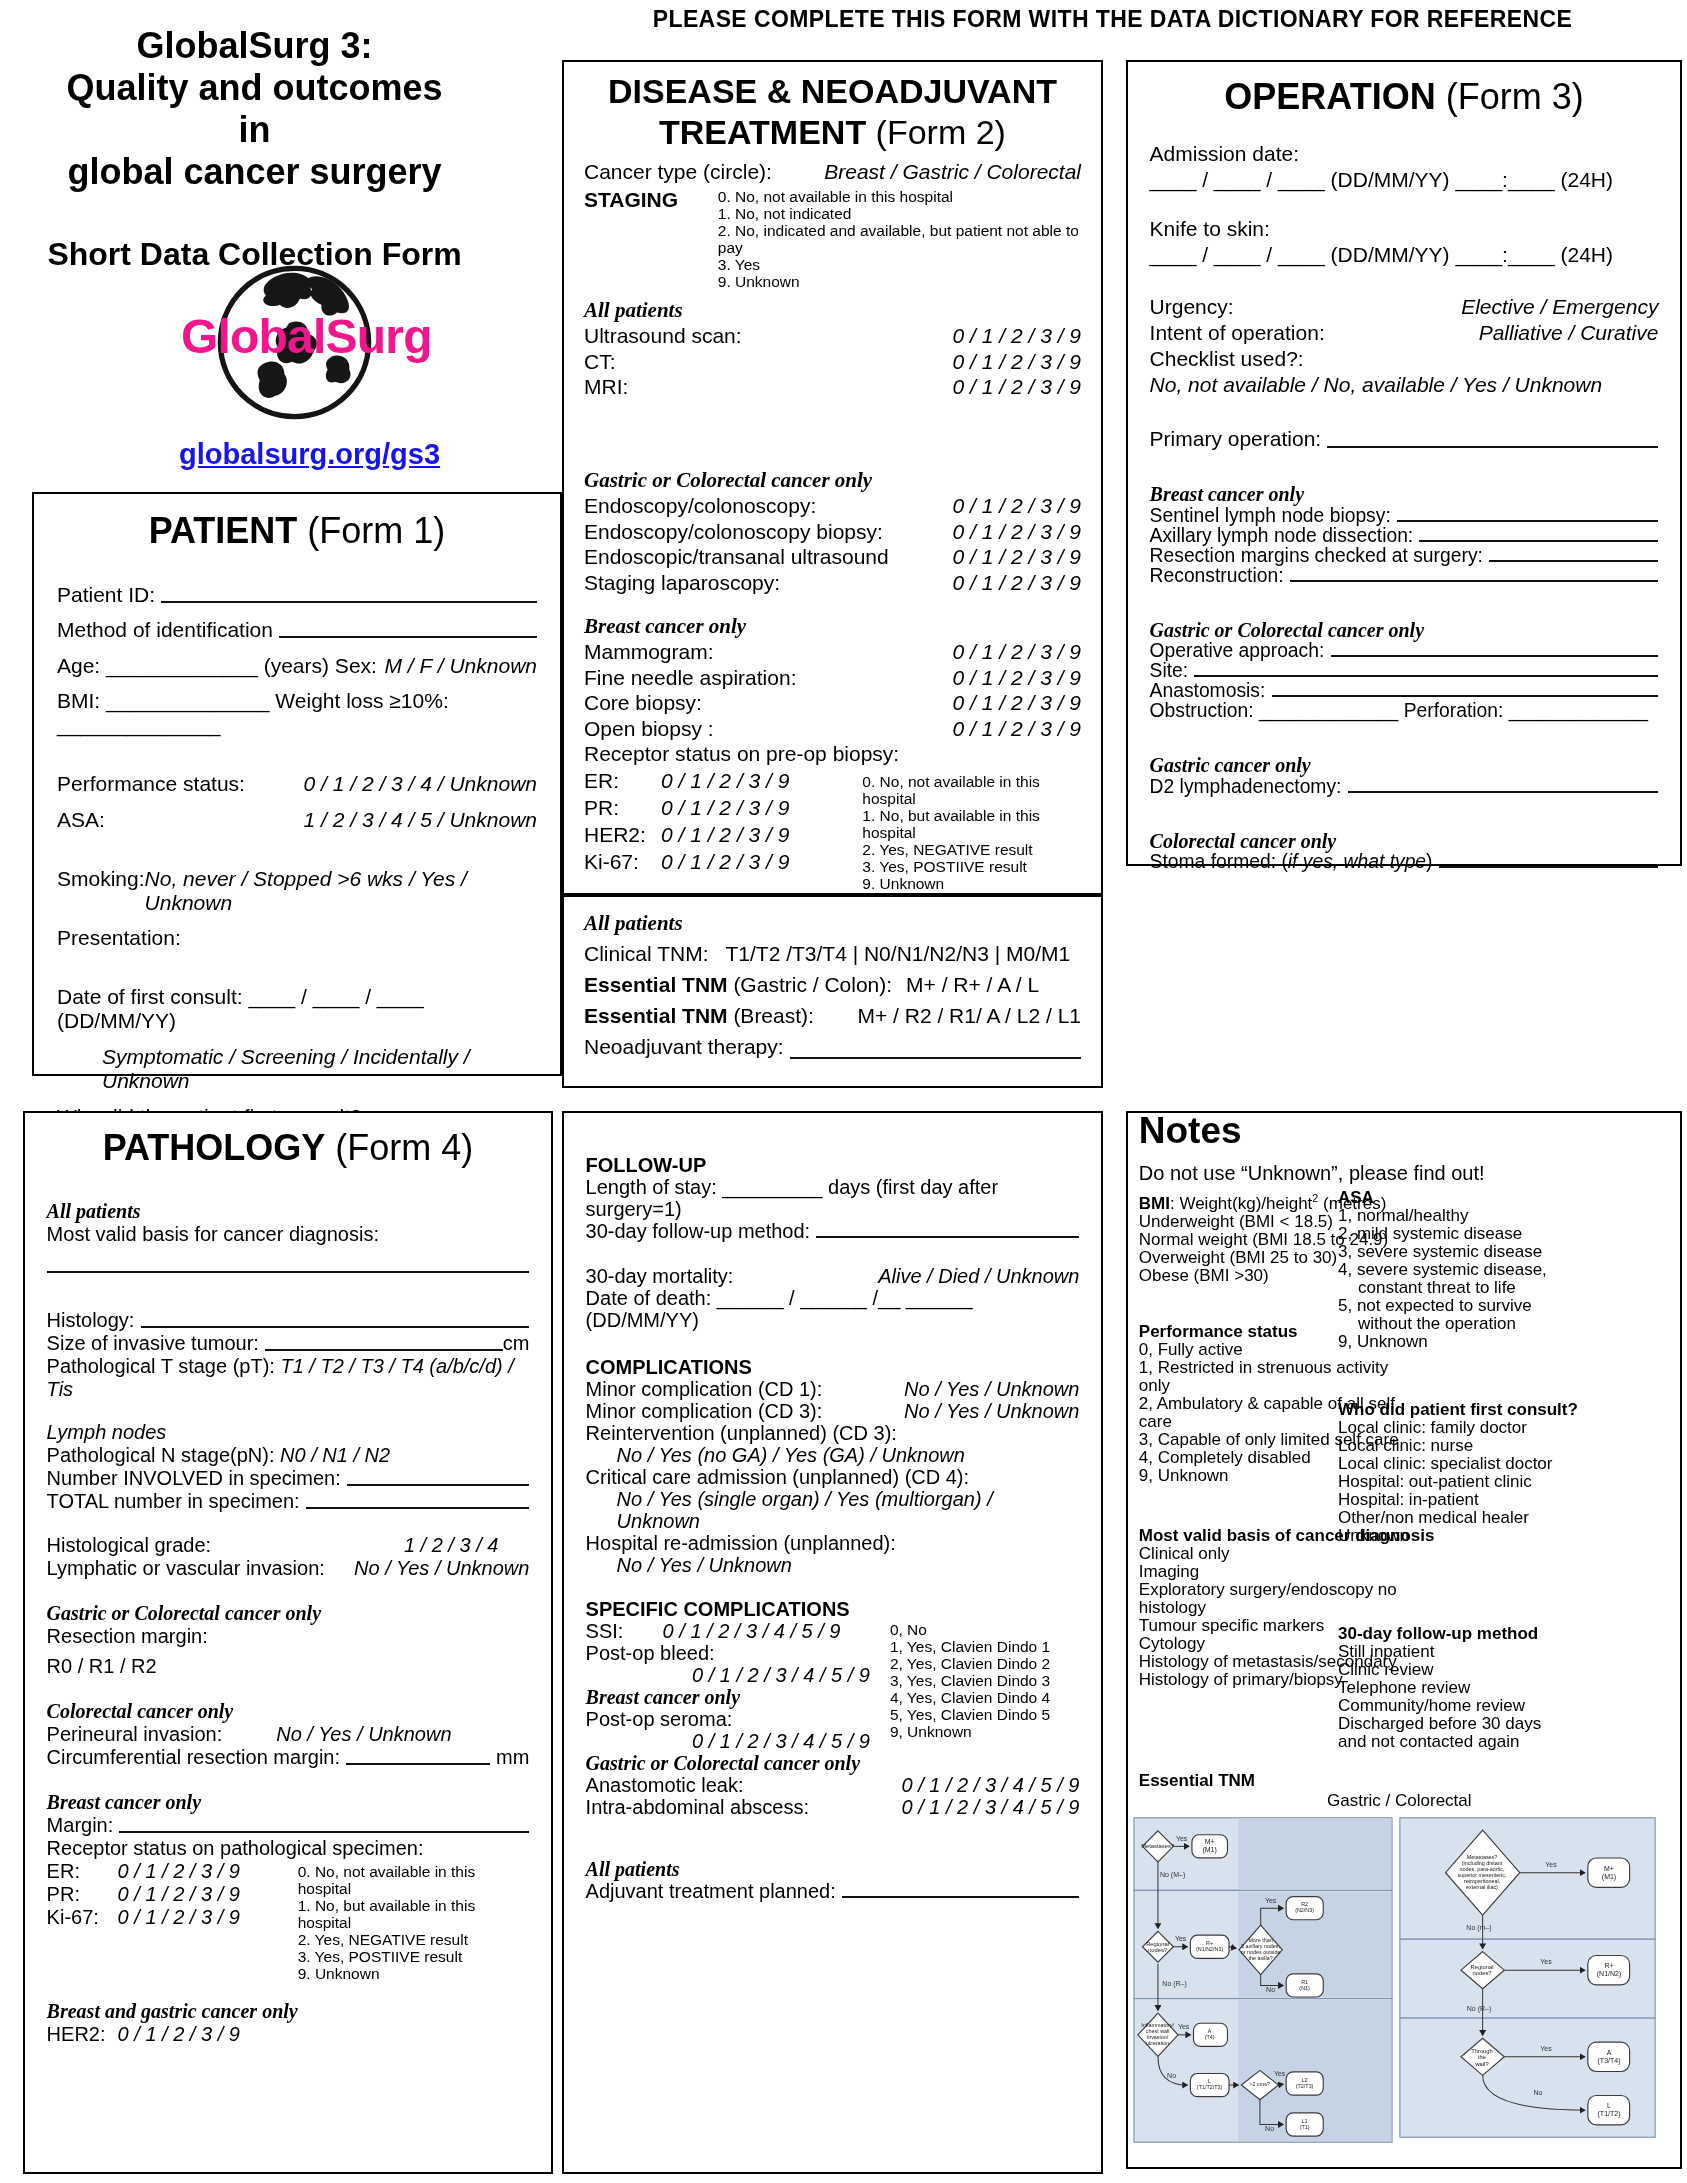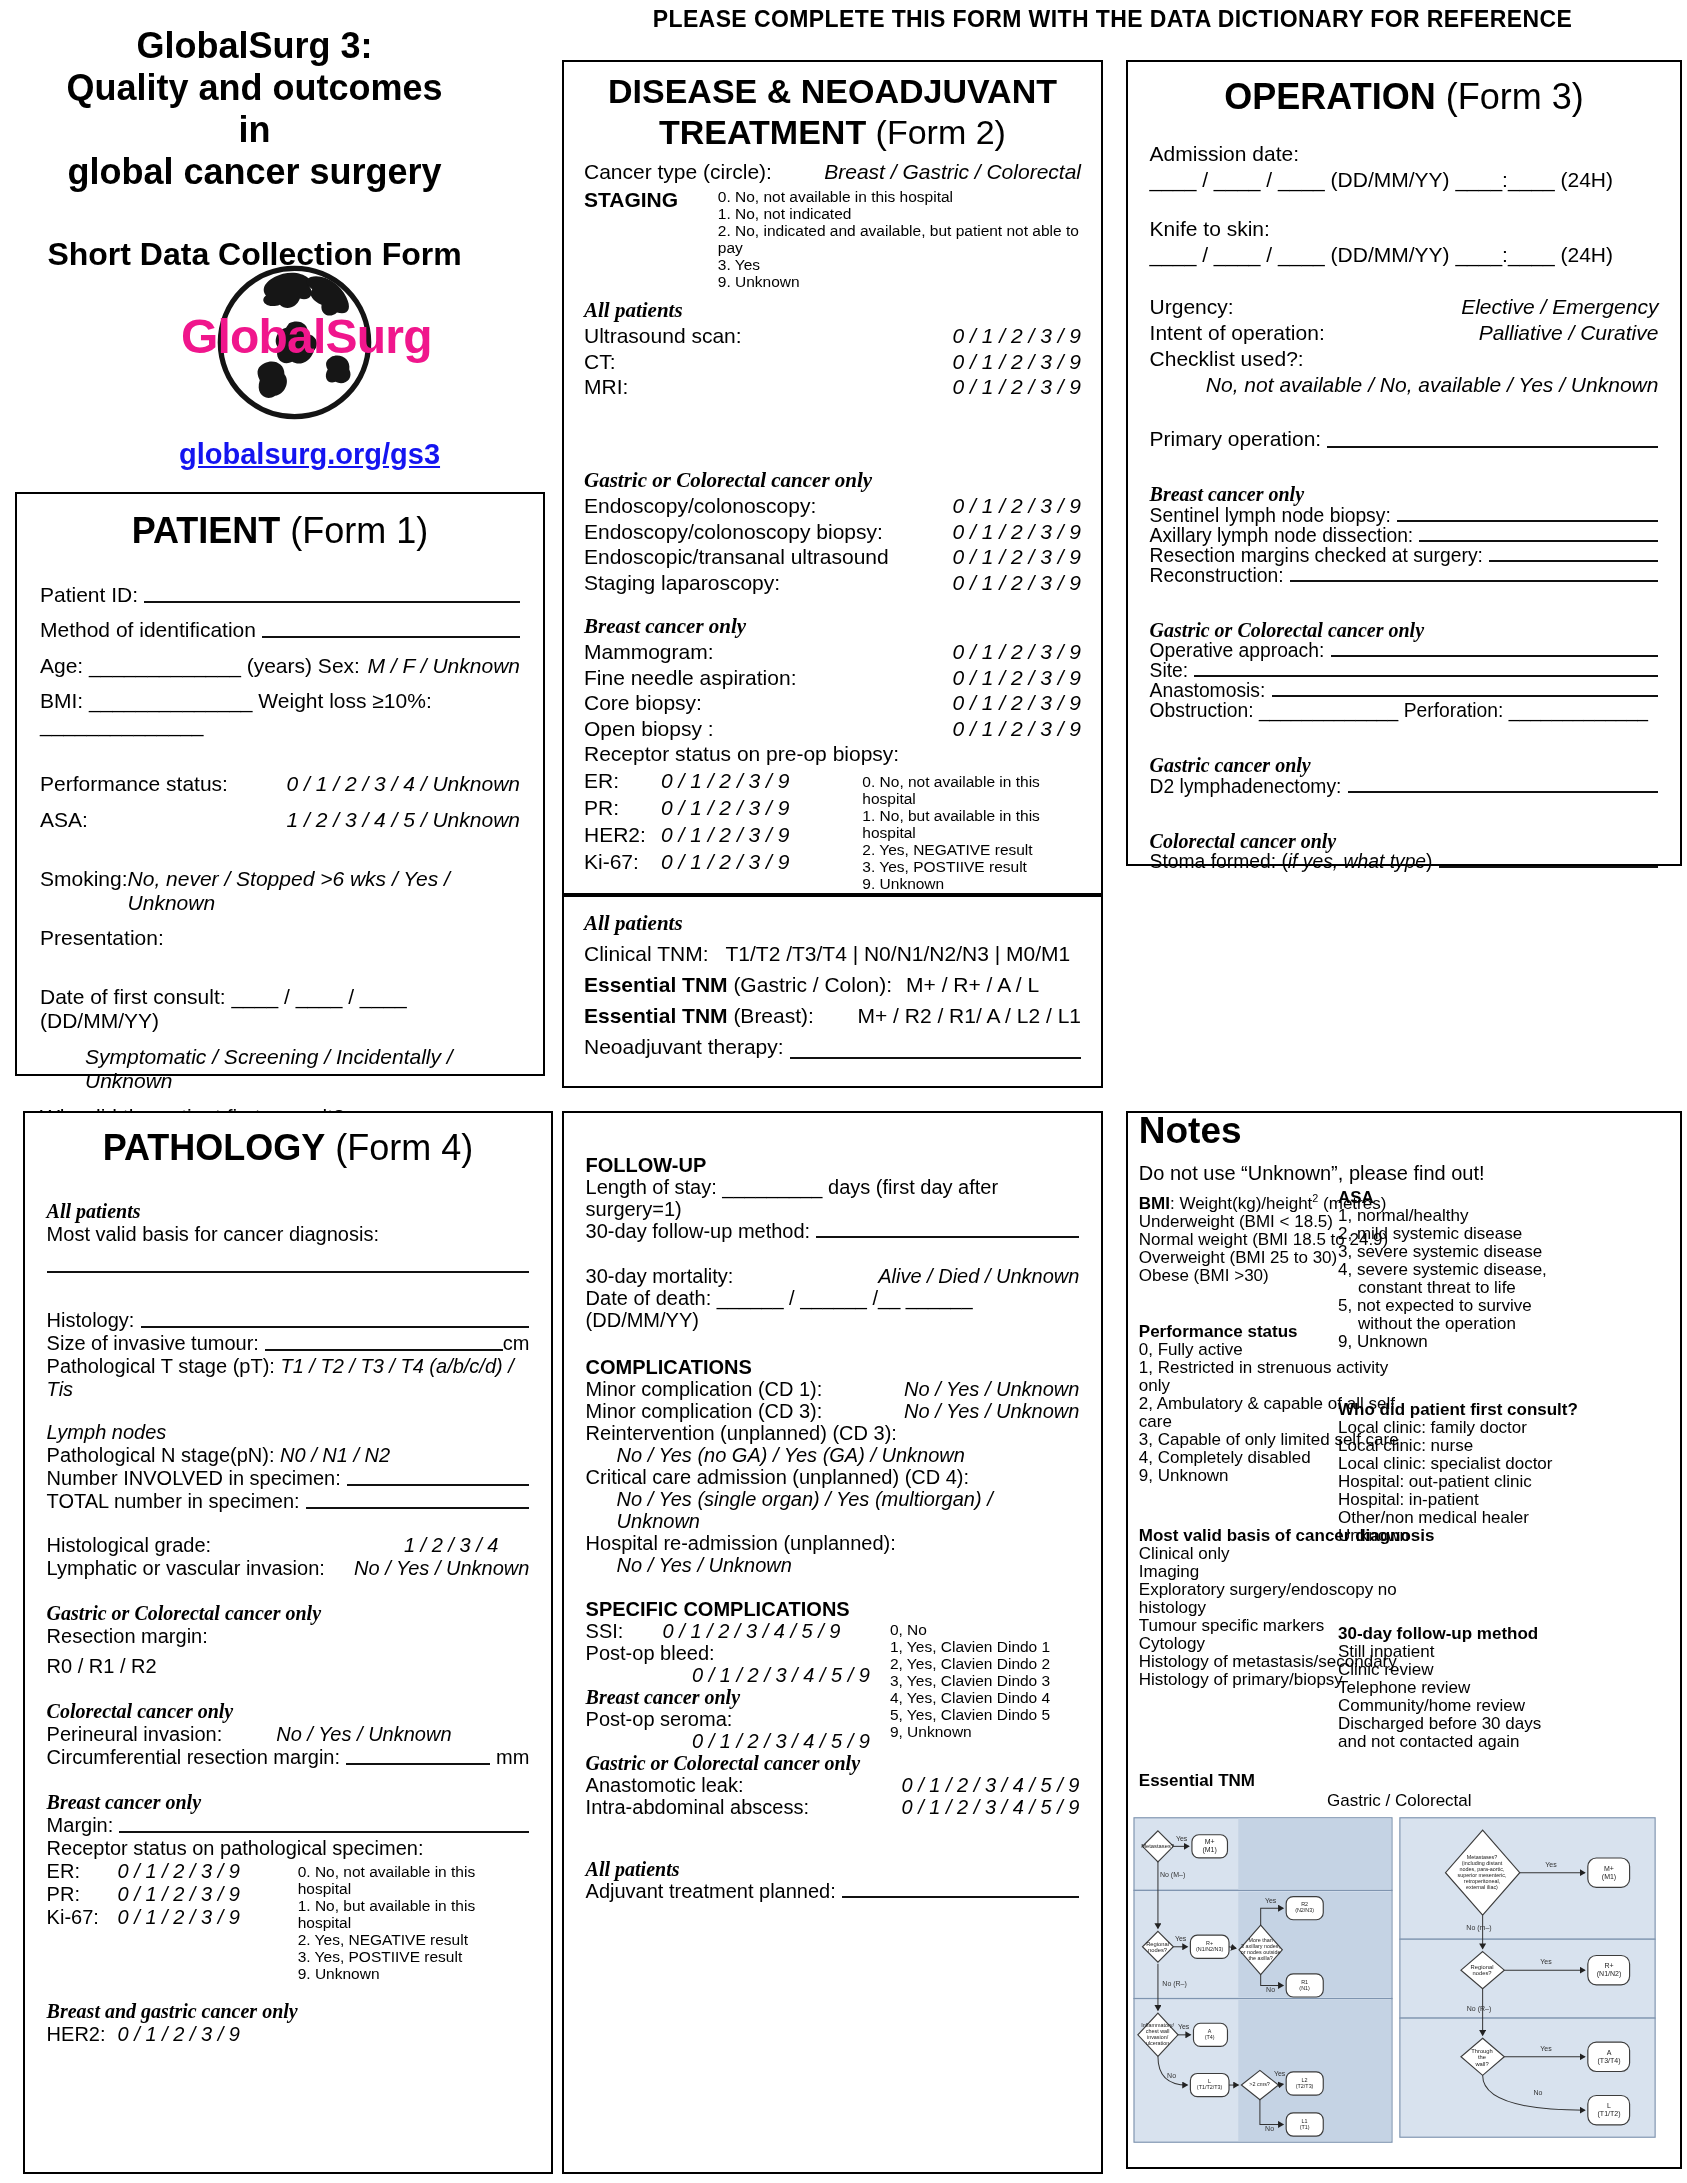--- a/index.html
+++ b/index.html
@@ -84,21 +84,21 @@
       <path fill="#161616" d="M124,18 C144,14 162,28 170,44 C178,60 172,68 158,64 C150,72 136,68 138,54 C128,50 120,42 126,34 C118,28 114,22 124,18 Z"></path>
       <path fill="#161616" d="M96,78 C108,72 122,78 120,92 C132,94 136,106 128,114 C124,128 110,134 100,128 C88,134 76,124 82,110 C74,100 82,86 92,84 Z"></path>
       <path fill="#161616" d="M64,130 C76,124 90,130 90,144 C98,154 90,170 78,172 C66,180 52,170 58,152 C52,140 56,134 64,130 Z"></path>
       <path fill="#161616" d="M150,122 C162,116 176,124 174,138 C180,150 168,160 156,154 C146,158 140,148 146,138 C142,130 144,126 150,122 Z"></path>
     </svg>
   </div>
   <div class="logo-text" style="color:#f0168c;">GlobalSurg</div>
   <div class="mh-link" style="color:#1414f0;">globalsurg.org/gs3</div>
 </div>
 
-<div class="box pat" style="left:15px;top:492px;width:530px;height:584px;">
+<div class="box pat" style="left:32px;top:492px;width:530px;height:584px;">
   <div class="bt"><span>PATIENT</span><span class="nb"> (Form 1)</span></div>
   <div class="ln r">
       <span>Patient ID:</span>
       <span class="fill"></span>
     </div>
   <div class="ln r">
       <span>Method of identification</span>
       <span class="fill"></span>
     </div>
   <div class="ln r">
@@ -241,21 +241,21 @@
   <div class="ln">____ / ____ / ____ (DD/MM/YY) ____:____ (24H)</div>
   <div class="ln r" style="margin-top:26px;">
       <span>Urgency:</span>
       <span class="it">Elective   /   Emergency</span>
     </div>
   <div class="ln r">
       <span>Intent of operation:</span>
       <span class="it">Palliative  /  Curative</span>
     </div>
   <div class="ln">Checklist used?:</div>
-  <div class="ln it" style="text-align:right;">No, not available / No, available / Yes / Unknown</div>
+  <div class="ln it" style="text-align:left;">No, not available / No, available / Yes / Unknown</div>
   <div class="ln r" style="margin-top:28px;">
       <span>Primary operation:</span>
       <span class="fill"></span>
     </div>
   <div class="bi" style="font-size:20px;line-height:21.6px;margin-top:32px;">Breast cancer only</div>
   <div class="tight r">
       <span>Sentinel lymph node biopsy:</span>
       <span class="fill"></span>
     </div>
   <div class="tight r">

